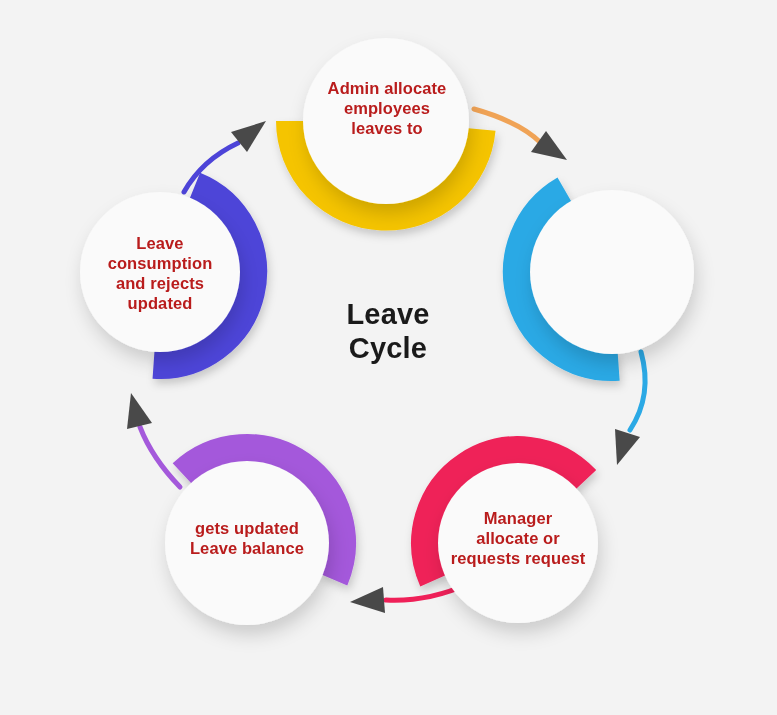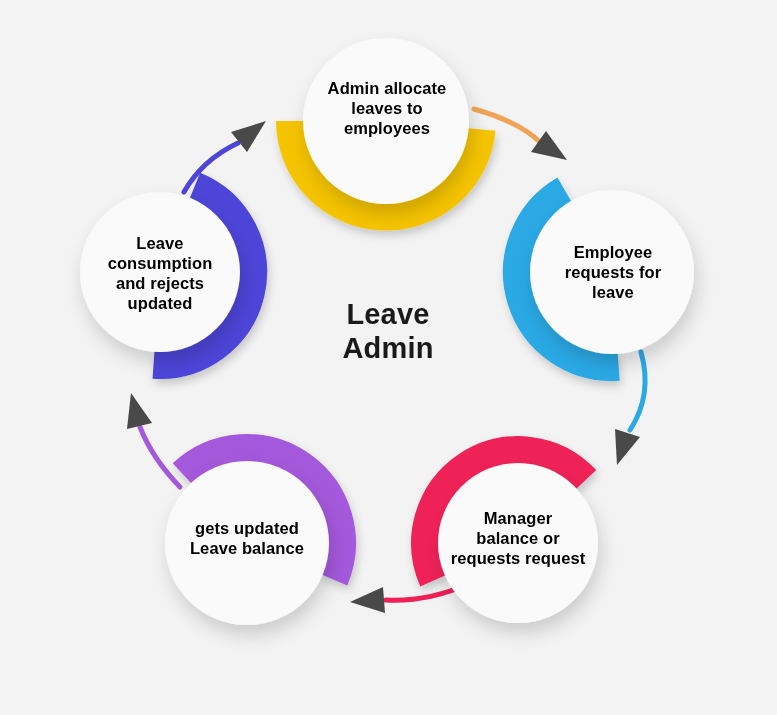--- a/index.html
+++ b/index.html
@@ -15,21 +15,21 @@
     overflow:hidden;
   }
   .stage svg{position:absolute;left:0;top:0;}
   .node-label{
     position:absolute;
     transform:translate(-50%,-50%);
     text-align:center;
     font-size:16.5px;
     line-height:20px;
     font-weight:bold;
-    color:#000000;
+    color:#b91c1c;
     white-space:nowrap;
     letter-spacing:0.1px;
   }
   .center-title{
     position:absolute;
     left:388px;
     top:331px;
     transform:translate(-50%,-50%);
     text-align:center;
     font-size:29px;
@@ -77,46 +77,41 @@
 
     <circle filter="url(#circleShadow)" cx="386" cy="121" r="83" fill="#FAFAFA"></circle>
     <circle filter="url(#circleShadow)" cx="612" cy="272" r="82" fill="#FAFAFA"></circle>
     <circle filter="url(#circleShadow)" cx="518" cy="543" r="80" fill="#FAFAFA"></circle>
     <circle filter="url(#circleShadow)" cx="247" cy="543" r="82" fill="#FAFAFA"></circle>
     <circle filter="url(#circleShadow)" cx="160" cy="272" r="80" fill="#FAFAFA"></circle>
   </svg>
 
   <div class="node-label" style="left:387px;top:108px">
     <div>Admin allocate</div>
+    <div>employees</div>
     <div>leaves to</div>
-    <div>employees</div>
   </div>
 
-  <div class="node-label" style="left:613px;top:272px">
-    <div>Employee</div>
-    <div>requests for</div>
-    <div>leave</div>
-  </div>
 
   <div class="node-label" style="left:518px;top:538px">
     <div>Manager</div>
-    <div>balance or</div>
+    <div>allocate or</div>
     <div>requests request</div>
   </div>
 
   <div class="node-label" style="left:247px;top:538px">
     <div>gets updated</div>
     <div>Leave balance</div>
   </div>
 
   <div class="node-label" style="left:160px;top:273px">
     <div>Leave</div>
     <div>consumption</div>
     <div>and rejects</div>
     <div>updated</div>
   </div>
 
   <div class="center-title">
     <div>Leave</div>
-    <div>Admin</div>
+    <div>Cycle</div>
   </div>
 
 </div>
 
 </body></html>

